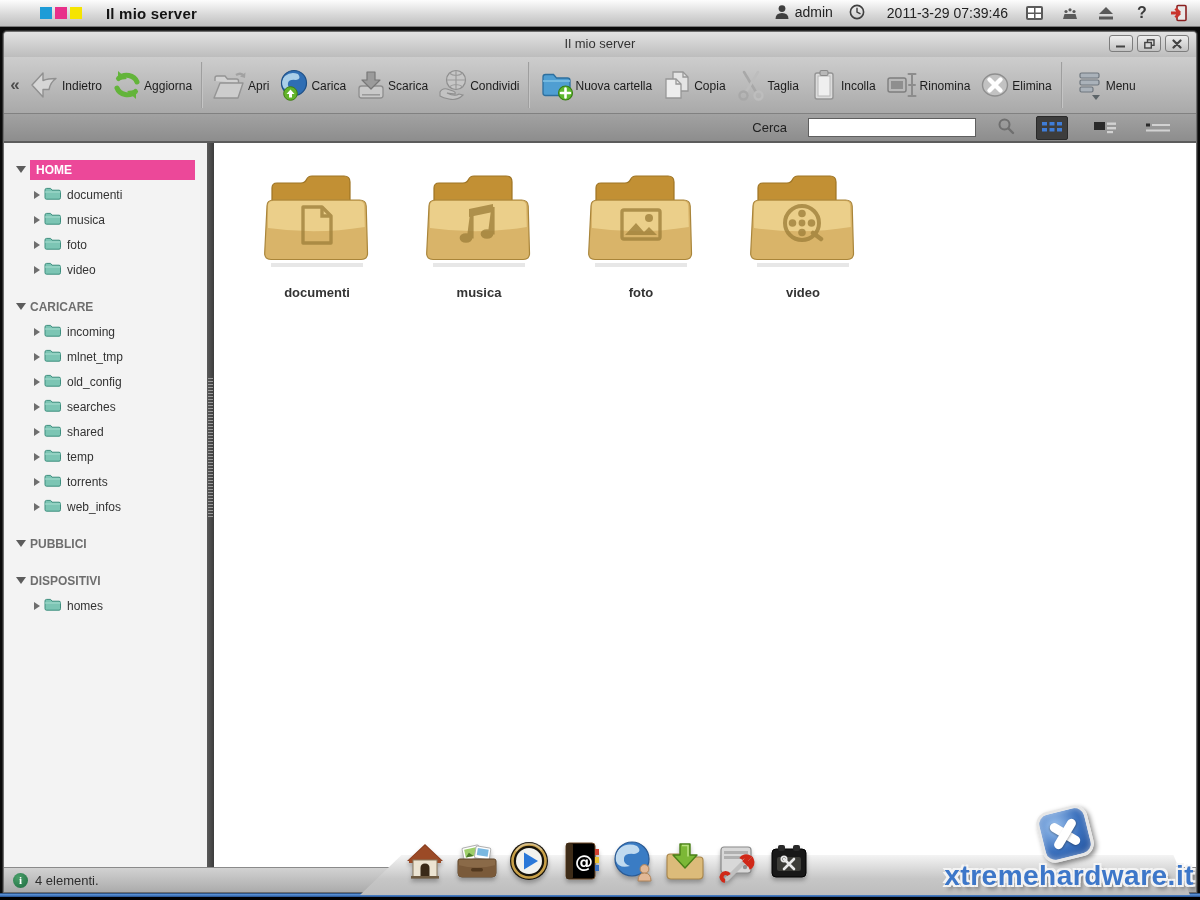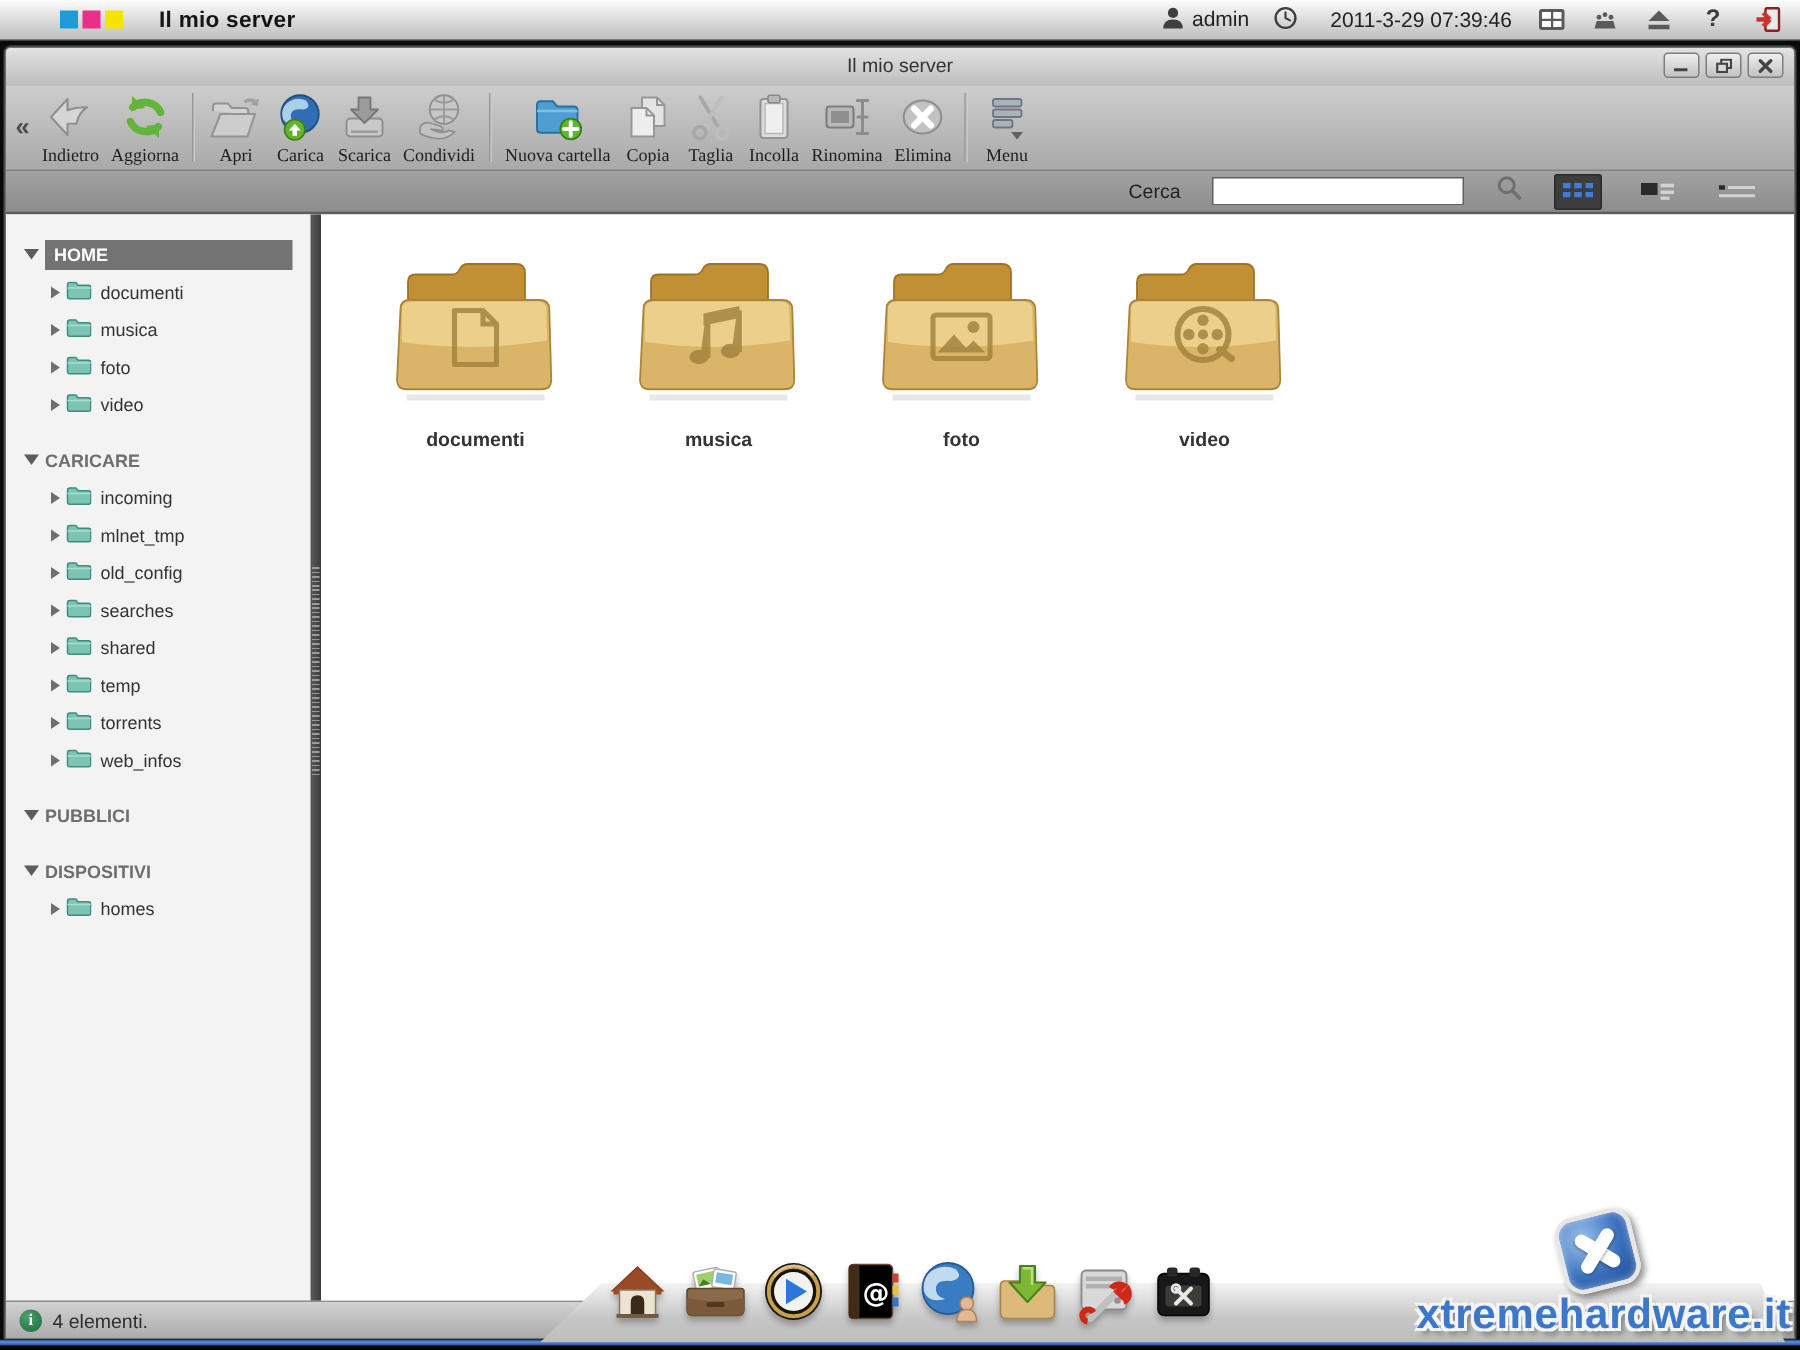--- a/index.html
+++ b/index.html
@@ -30,22 +30,22 @@
     font-size:13px; color:#333; }
   .win-btns { position:absolute; right:7px; top:3px; display:flex; gap:4px; }
   .win-btn { width:24px; height:17px; background:linear-gradient(#efefef,#c2c2c2);
     border:1px solid #7d7d7d; border-radius:3px; display:flex; align-items:center;
     justify-content:center; cursor:pointer; }
 
   
   .toolbar { flex:0 0 56px; background:linear-gradient(#cdcdcd,#a9a9a9);
     display:flex; align-items:center; padding:0 2px; }
   .collapse-left { width:18px; font-size:17px; color:#4c4c4c; text-align:center; cursor:pointer; font-weight:bold; }
-  .tool { display:flex; flex-direction:column; align-items:center; justify-content:flex-end;
-    height:52px; padding:0 4px; cursor:pointer;font-family:Liberation Serif, serif; }
+  .tool { display:flex; flex-direction:row; align-items:center; justify-content:flex-end;
+    height:52px; padding:0 4px; cursor:pointer; }
   .tool svg { display:block; }
   .tool-label { font-size:12px; color:#1c1c1c; margin-top:1px; white-space:nowrap; }
   .tsep { width:2px; height:46px; margin:0 5px;
     background:linear-gradient(90deg,#8b8b8b,#d8d8d8); }
 
   
   .searchrow { flex:0 0 30px; background:linear-gradient(#a2a2a2,#8d8d8d);
     border-top:1px solid #818181; border-bottom:2px solid #5c5c5c;
     display:flex; align-items:center; justify-content:flex-end; padding-right:22px; gap:21px; }
   .search-label { font-size:13px; color:#1f1f1f; }
@@ -56,21 +56,21 @@
   .viewbtn.active { background:#3d3d3d; border:1px solid #2a2a2a; }
 
   
   .content { flex:1; display:flex; min-height:0; background:#fff; }
   .sidebar { width:203px; background:#f3f3f3; padding-top:14px; overflow:hidden; }
   .tree-row { display:flex; align-items:center; height:25px; font-size:12px; color:#333; cursor:pointer; }
   .tri-down { width:0; height:0; border-left:5px solid transparent; border-right:5px solid transparent;
     border-top:7px solid #5c5c5c; margin:0 4px 0 12px; flex:0 0 auto; }
   .tri-right { width:0; height:0; border-top:4px solid transparent; border-bottom:4px solid transparent;
     border-left:6px solid #6e6e6e; margin:0 4px 0 30px; flex:0 0 auto; }
-  .sel-home { background:#737373; color:#fff; font-weight:bold; font-size:12px;
+  .sel-home { background:#ec4899; color:#fff; font-weight:bold; font-size:12px;
     padding:3px 6px; flex:1; margin-right:12px; }
   .sec-label { font-weight:bold; color:#6e6e6e; font-size:12px; }
   .sec-gap { height:12px; }
   .mini-folder { margin-right:6px; flex:0 0 auto; }
   .splitter { width:7px; background:linear-gradient(90deg,#5a5a5a,#3c3c3c); position:relative; cursor:col-resize; }
   .splitter .grip { position:absolute; top:235px; left:1px; width:5px; height:140px;
     background:repeating-linear-gradient(#9a9a9a 0 1px, transparent 1px 3px); }
   .main { flex:1; background:#fff; padding:24px 0 0 22px; position:relative; }
   .folders { display:flex; }
   .folder-item { width:162px; display:flex; flex-direction:column; align-items:center; cursor:pointer; }

